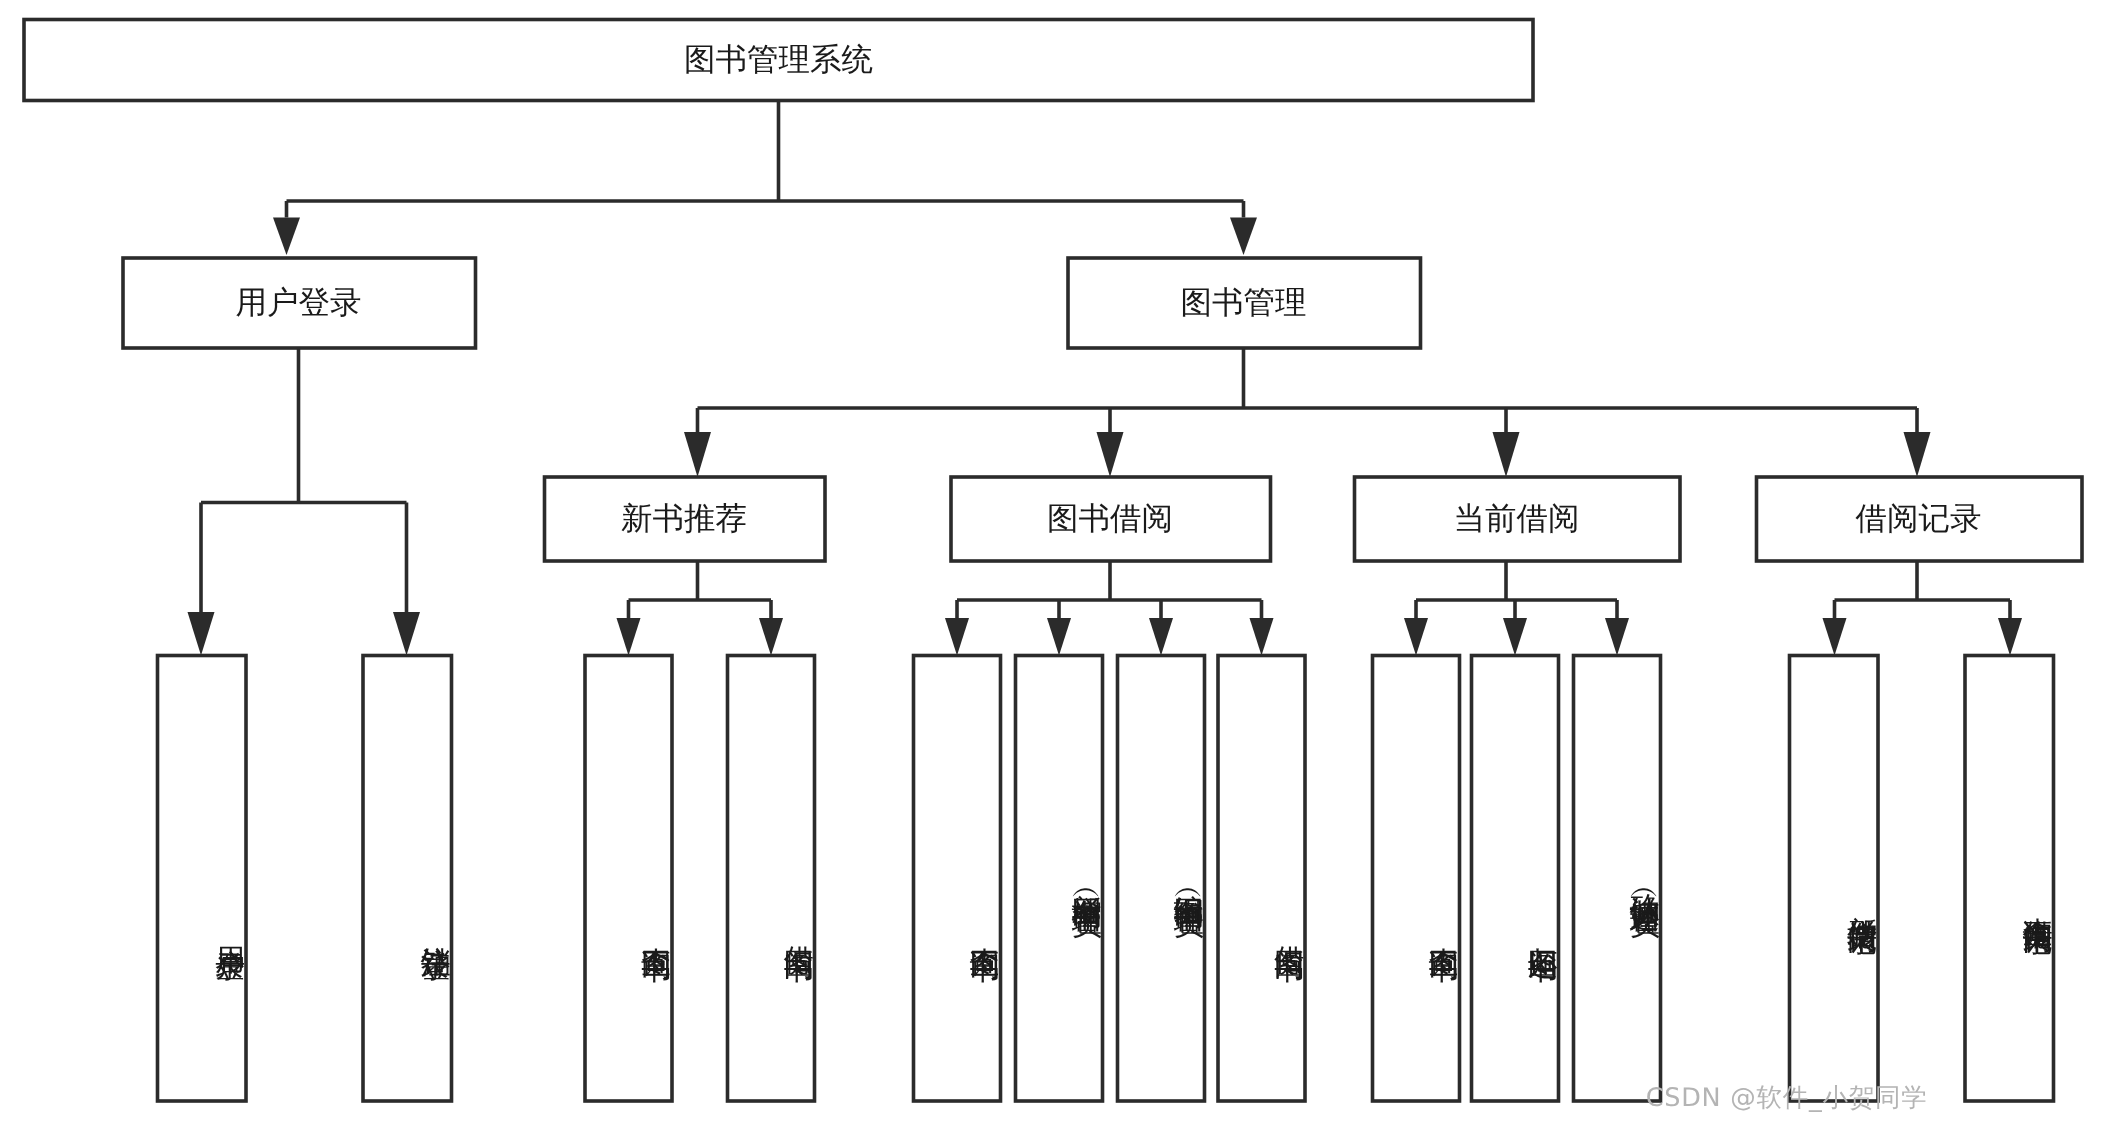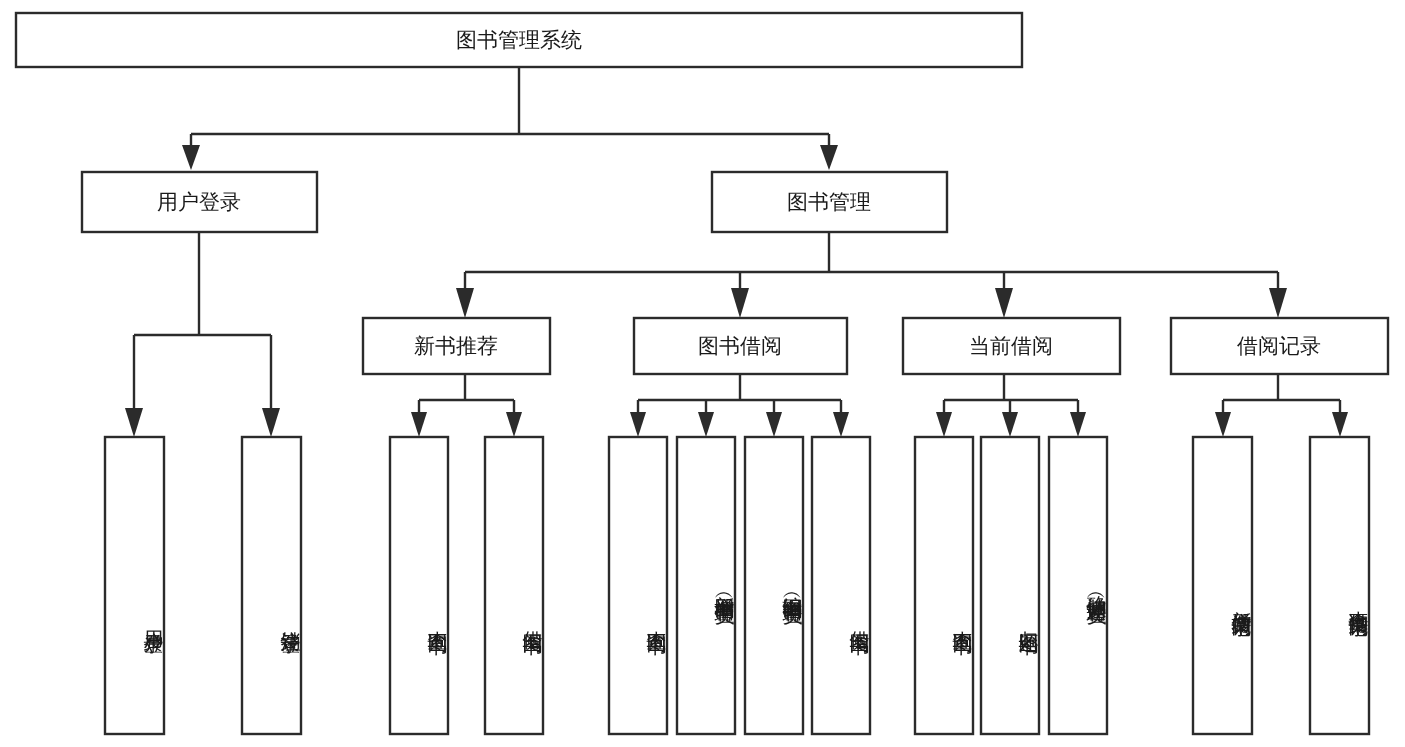--- a/index.html
+++ b/index.html
@@ -212,14 +212,15 @@
   <div class="vlabel" style="left:745px; top:443px; width:58px; height:288px;">编辑图书（管理员）</div>
   <div class="vlabel" style="left:812px; top:505px; width:58px; height:225px;">借阅图书</div>
 
   <div class="vlabel" style="left:915px; top:505px; width:58px; height:225px;">查询图书</div>
   <div class="vlabel" style="left:981px; top:505px; width:58px; height:225px;">归还图书</div>
   <div class="vlabel" style="left:1049px; top:443px; width:58px; height:288px;">确认归还（管理员）</div>
 
   <div class="vlabel" style="left:1193px; top:470px; width:59px; height:258px;">新增借阅记录</div>
   <div class="vlabel" style="left:1310px; top:470px; width:59px; height:258px;">查询借阅记录</div>
 
+  <div class="watermark">CSDN @软件_小贺同学</div>
 
 </div>
 
 </body></html>

